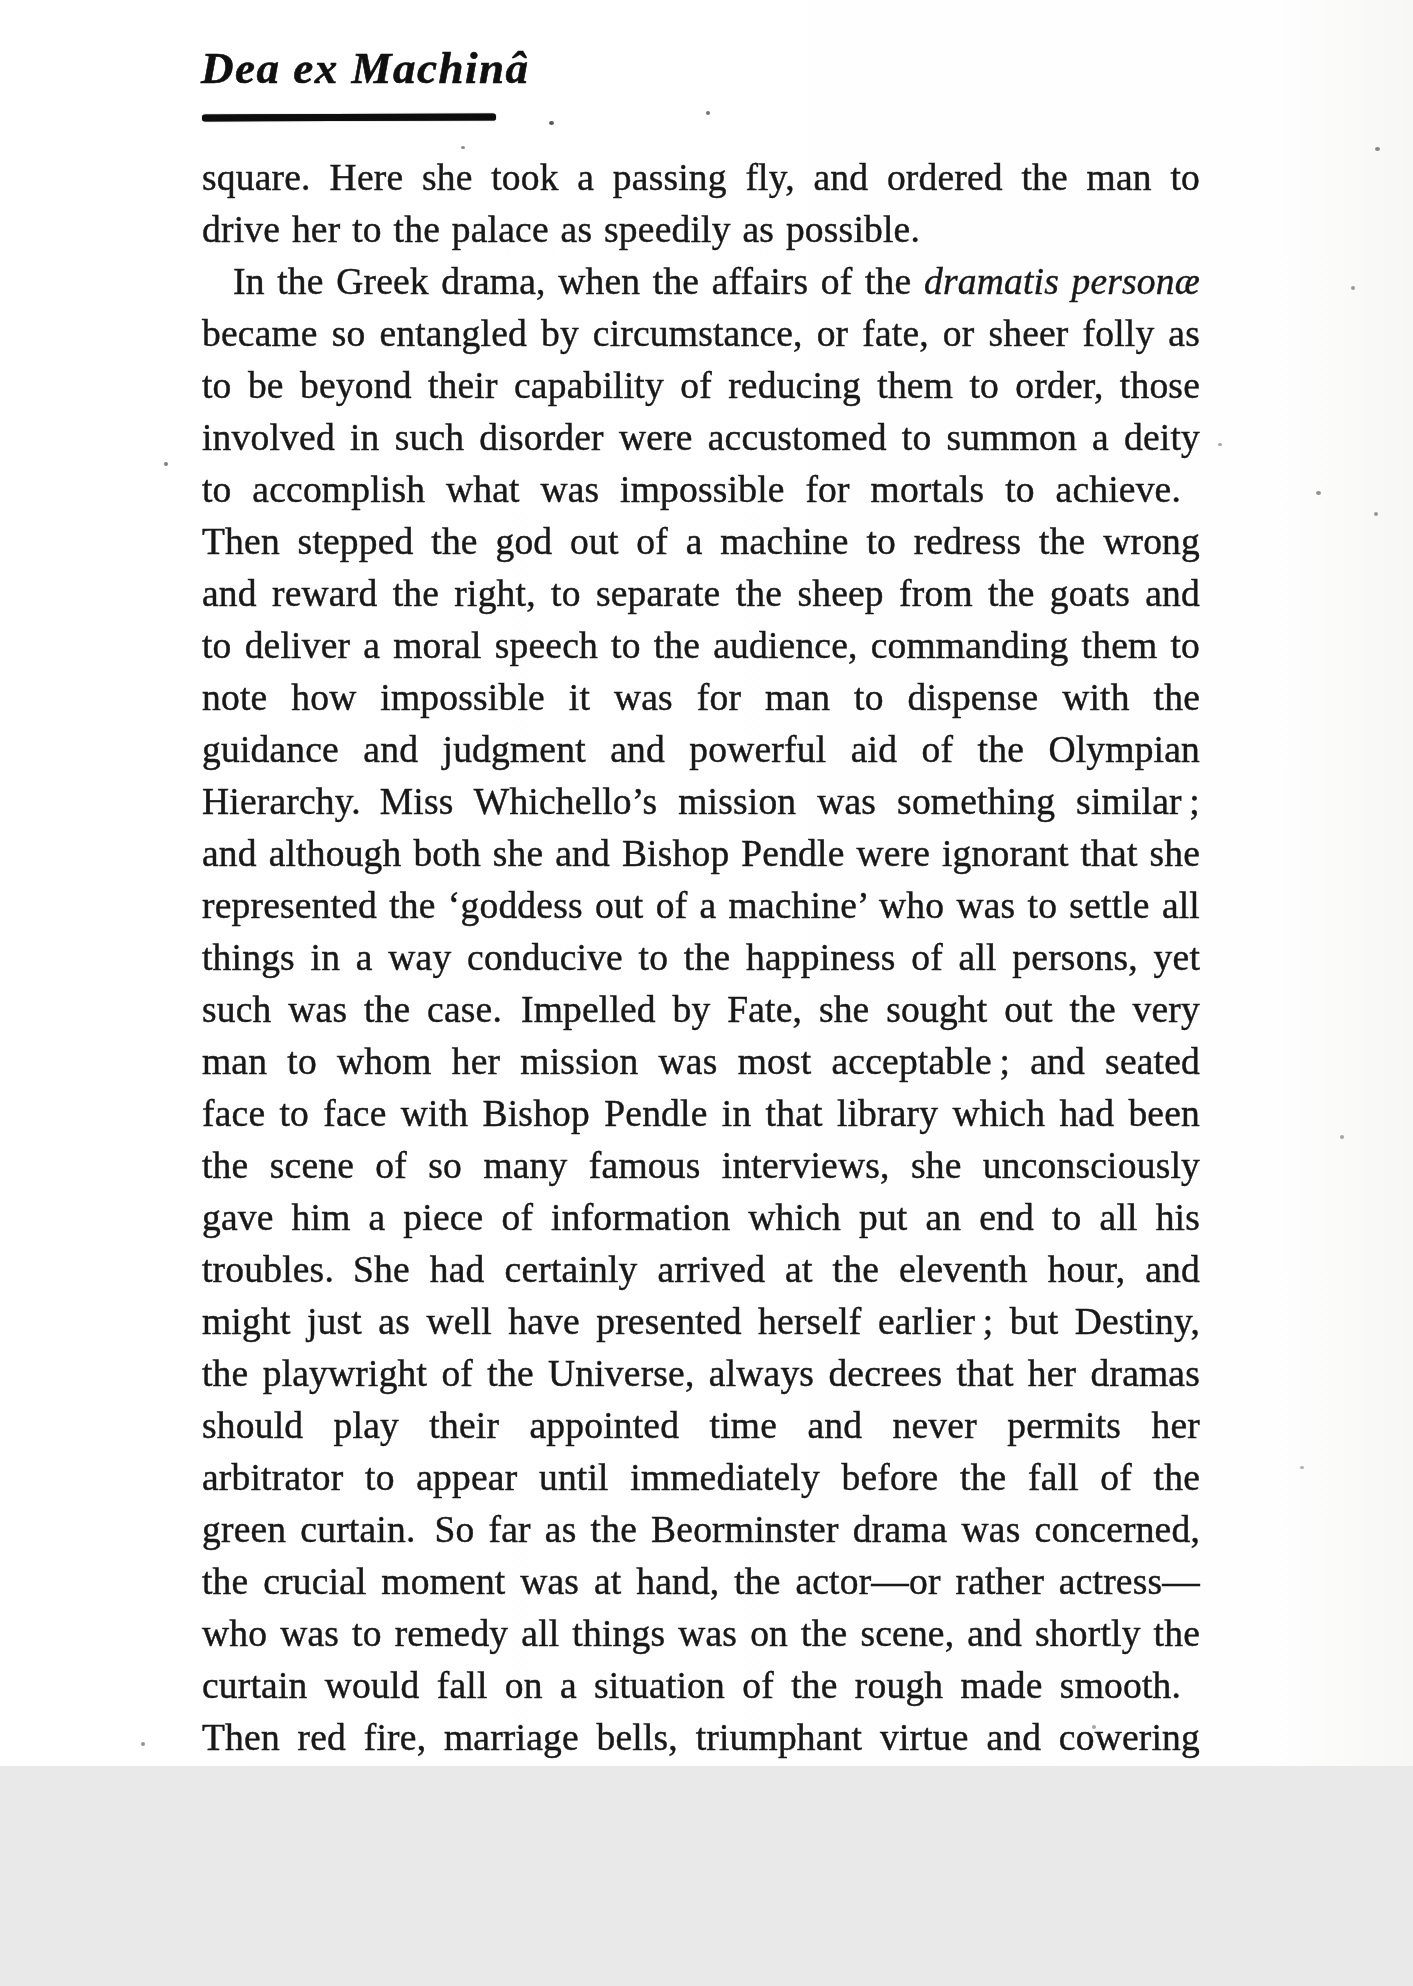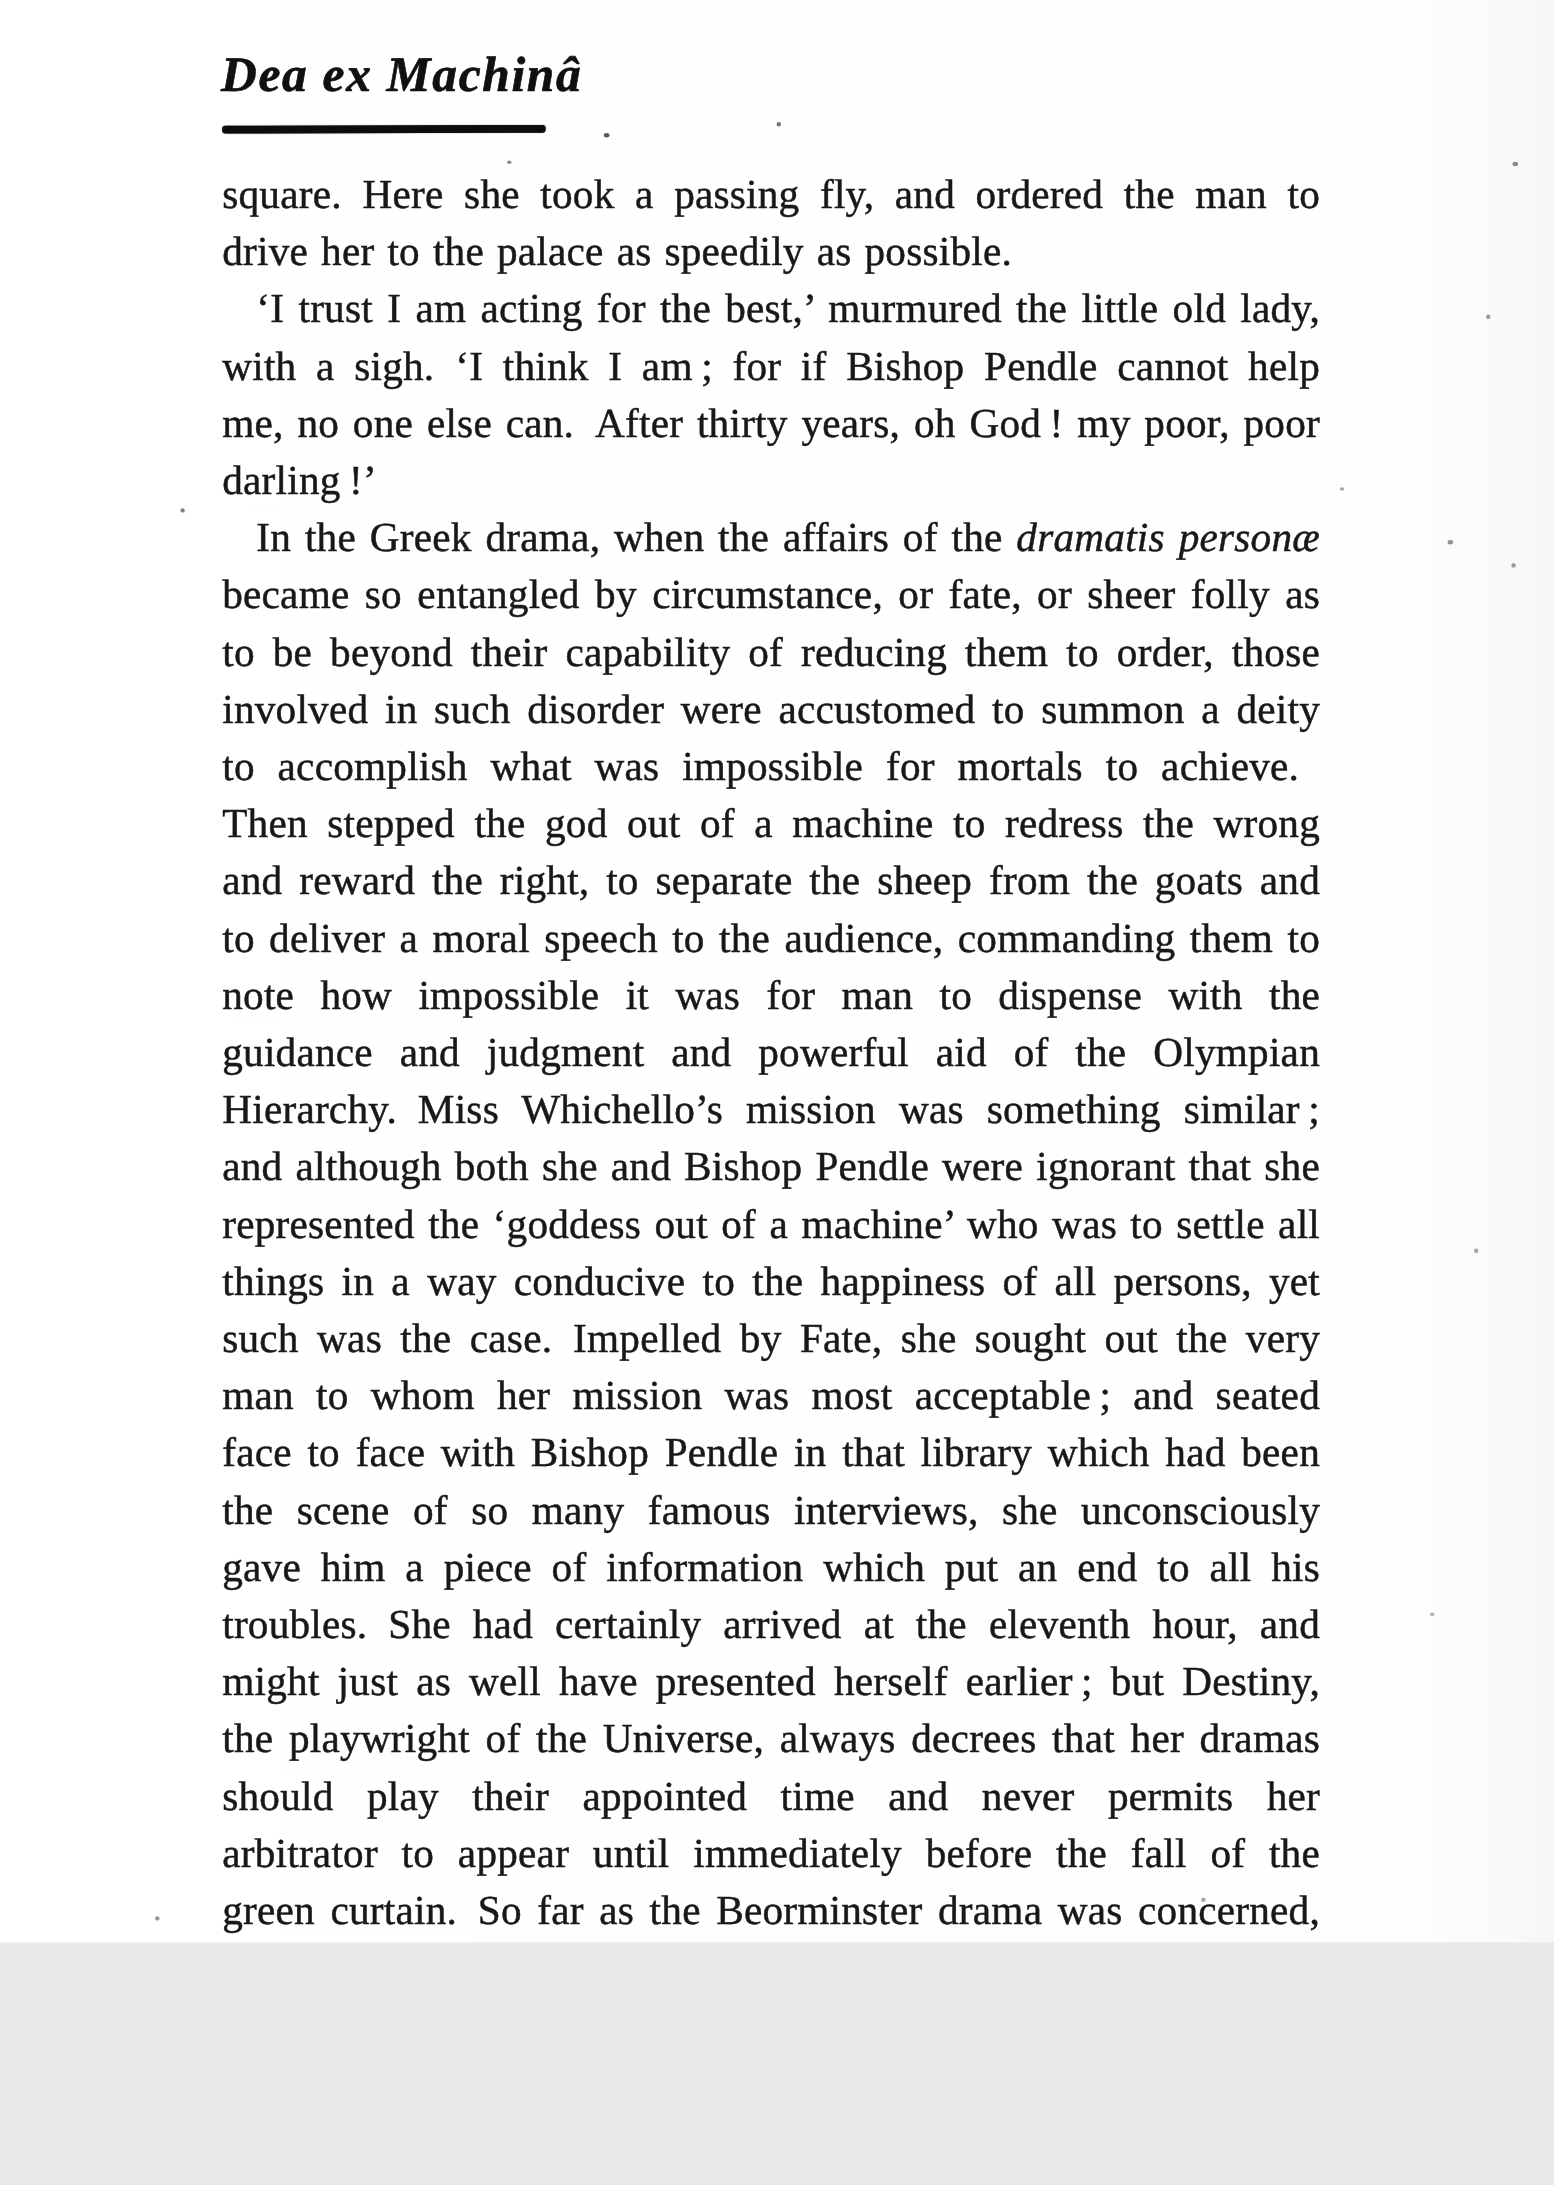--- a/index.html
+++ b/index.html
@@ -92,21 +92,20 @@
 <div class="page">
 
   <h1 class="chapter-title">Dea ex Machinâ</h1>
 
   <div class="title-rule"></div>
 
   <div class="body-text">
 
     <p><span>square. Here she took a passing fly, and ordered the man to drive her to the palace as speedily as possible.</span></p>
 
-    <p class="indented"><span>‘I trust I am acting for the best,’ murmured the little old lady, with a sigh. ‘I think I am ; for if Bishop Pendle cannot help me, no one else can. After thirty years, oh God ! my poor, poor darling !’</span></p>
 
     <p class="indented"><span>In the Greek drama, when the affairs of the </span><i>dramatis personæ</i><span> became so entangled by circumstance, or fate, or sheer folly as to be beyond their capability of reducing them to order, those involved in such disorder were accustomed to summon a deity to accomplish what was impossible for mortals to achieve. Then stepped the god out of a machine to redress the wrong and reward the right, to separate the sheep from the goats and to deliver a moral speech to the audience, commanding them to note how impossible it was for man to dispense with the guidance and judgment and powerful aid of the Olympian Hierarchy. Miss Whichello’s mission was something similar ; and although both she and Bishop Pendle were ignorant that she represented the ‘goddess out of a machine’ who was to settle all things in a way conducive to the happiness of all persons, yet such was the case. Impelled by Fate, she sought out the very man to whom her mission was most acceptable ; and seated face to face with Bishop Pendle in that library which had been the scene of so many famous interviews, she unconsciously gave him a piece of information which put an end to all his troubles. She had certainly arrived at the eleventh hour, and might just as well have presented herself earlier ; but Destiny, the playwright of the Universe, always decrees that her dramas should play their appointed time and never permits her arbitrator to appear until immediately before the fall of the green curtain. So far as the Beorminster drama was concerned, the crucial moment was at hand, the actor—or rather actress—who was to remedy all things was on the scene, and shortly the curtain would fall on a situation of the rough made smooth. Then red fire, marriage bells, triumphant virtue and cowering guilt, with a rhyming tag, delivered by the prettiest actress, of ‘All’s well that ends well !’</span></p>
 
     <p class="indented force-justify"><span>‘I come to cowering you confidentially,’ said Miss</span></p>
 
   </div>
 
   <div class="page-number">301</div>
 
   <div class="speckle" style="left:549px; top:121px; width:5px; height:4px; opacity:0.85;"></div>

